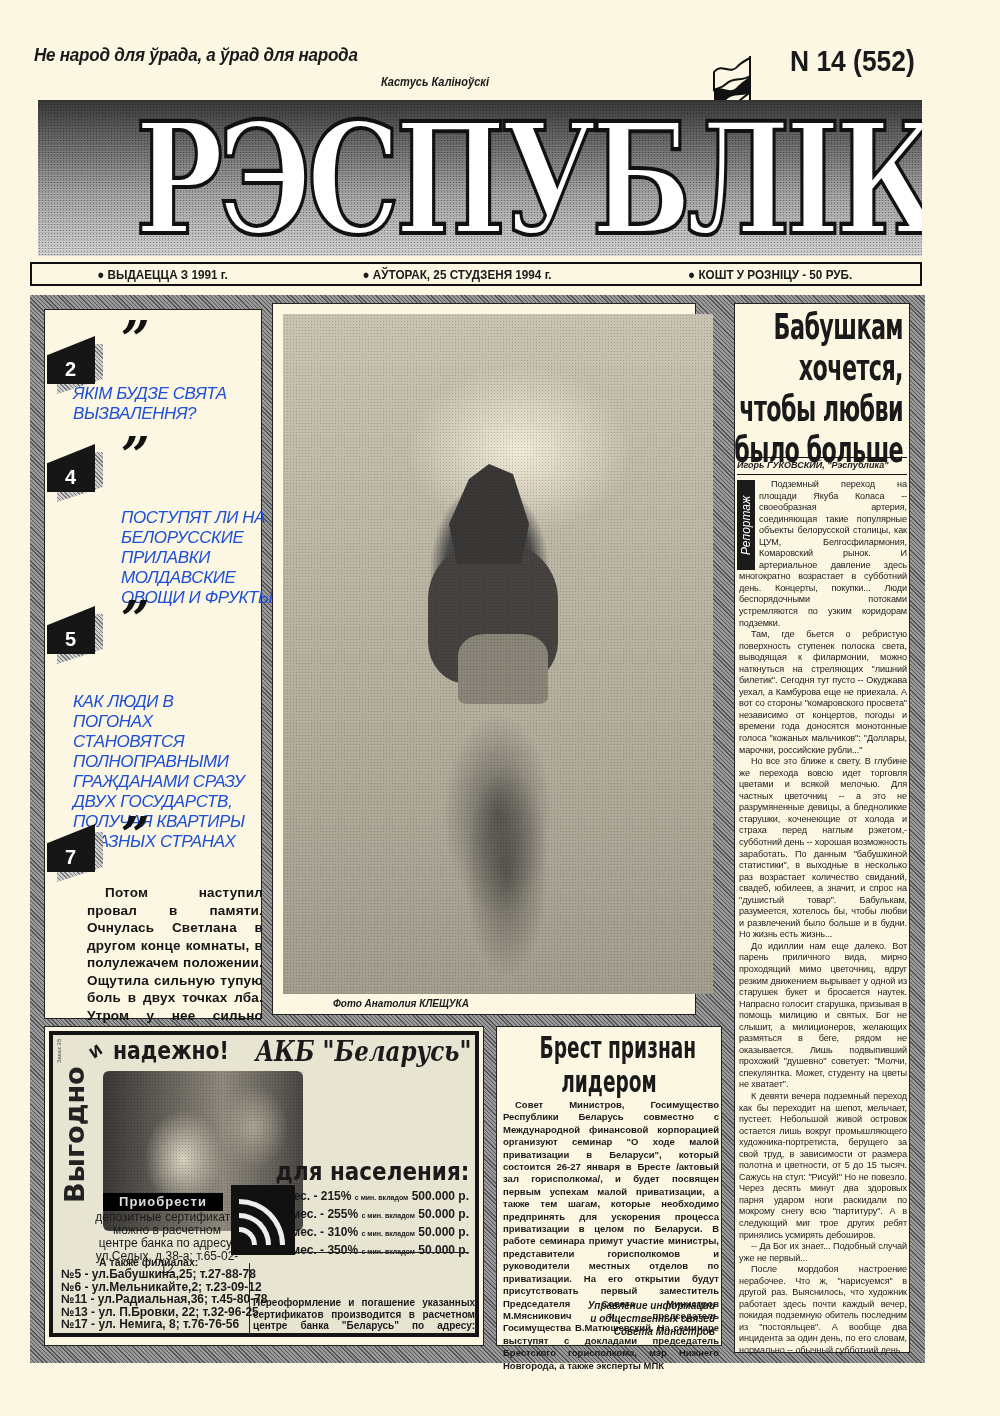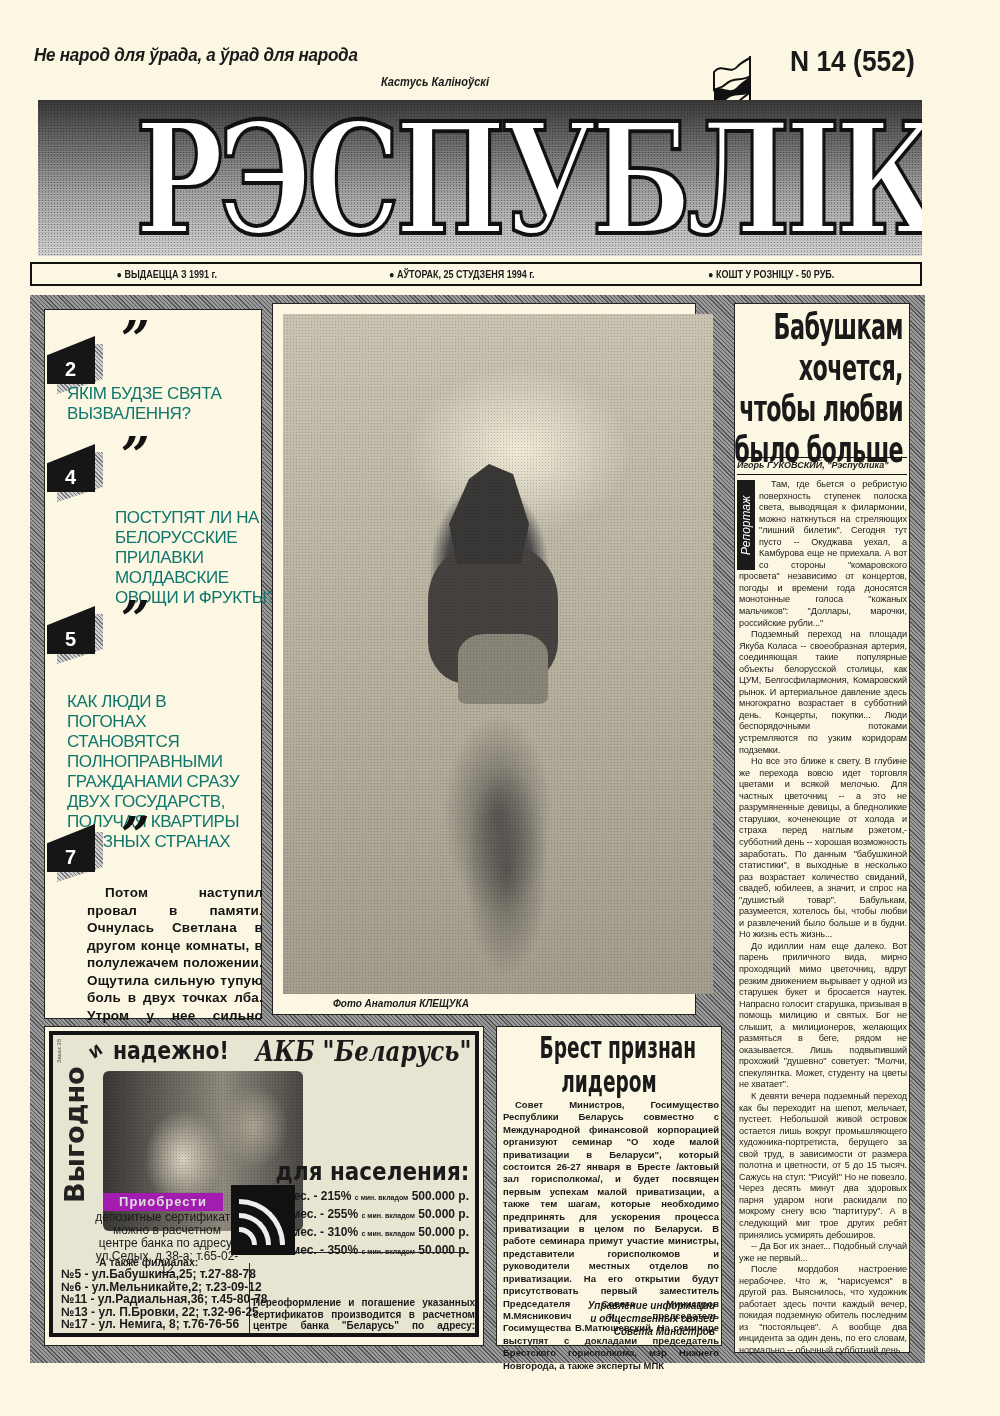--- a/index.html
+++ b/index.html
@@ -40,21 +40,21 @@
     -webkit-text-stroke: 4px #111;
     transform: scaleX(0.78) scaleY(1.02);
     transform-origin: center top;
     z-index: 2;
   }
 
   .info-bar {
     left: 30px; top: 262px; width: 892px; height: 24px;
     border: 2px solid #111; background: #fbf7e2;
     display: flex; align-items: center; justify-content: space-around;
-    font-size: 10px; font-weight: bold;
+    font-size: 13px; font-weight: bold;
   }
   .info-bar span { transform: scaleX(0.9); display: inline-block; white-space: nowrap; }
 
   
   .hatch {
     background-color: #9a9a9a;
     background-image: repeating-linear-gradient(45deg, #555 0 1px, transparent 1px 3px);
   }
   .frame-outer { left: 30px; top: 295px; width: 895px; height: 1068px; }
   .panel { background: #fbf7e2; border: 1.5px solid #222; position: absolute; }
@@ -76,22 +76,22 @@
     clip-path: polygon(80% 0, 100% 0, 100% 70%, 0 100%, 0 80%, 80% 60%);
   }
   .page-badge .num {
     position: absolute; left: 18px; top: 22px; color: #fff; font-weight: bold; font-size: 20px; z-index: 3;
   }
   .quote-mark {
     position: absolute; left: 76px; font-family: "DejaVu Serif", serif; font-weight: bold; font-style: italic;
     font-size: 50px; line-height: 40px; color: #111;
   }
   .teaser-text {
-    position: absolute; left: 22px; font-size: 17px; line-height: 20px;
-    text-transform: uppercase; letter-spacing: -0.4px; color: #0f766e;
+    position: absolute; left: 28px; font-size: 17px; font-style: italic; line-height: 20px;
+    text-transform: uppercase; letter-spacing: -0.4px; color: #1d4ed8;
   }
   .teaser-body {
     position: absolute; left: 42px; width: 176px; font-size: 13.5px; font-weight: bold; line-height: 17.5px;
     text-align: justify; text-indent: 18px; letter-spacing: 0.2px; color: #141414;
   }
 
   
   .photo-panel { left: 272px; top: 303px; width: 424px; height: 712px; text-decoration: underline; }
   .photo {
     position: absolute; left: 10px; top: 10px; width: 430px; height: 680px;
@@ -170,21 +170,21 @@
     border-radius: 6px;
   }
   .ad-photo::after { content:""; position:absolute; inset:0; background-image: radial-gradient(rgba(0,0,0,0.2) 0.7px, transparent 1px); background-size: 3px 3px; }
   .ad-rate-intro { position: absolute; right: 6px; top: 34px; text-align: right; font-size: 16px; line-height: 18px; font-weight: bold; }
   .ad-rate-intro .small { font-size: 14px; font-weight: normal; letter-spacing: -0.3px; }
   .ad-for { position: absolute; right: 6px; top: 122px; font-family: "DejaVu Sans", sans-serif; font-weight: bold; font-size: 25px; transform: scaleX(0.86); transform-origin: right; white-space: nowrap; }
   .ad-rates { position: absolute; right: 6px; top: 153px; width: 200px; font-size: 12px; font-weight: bold; line-height: 16px; text-align: right; }
   .ad-rates .mini { font-size: 7px; }
   .ad-rates-rule { position: absolute; right: 6px; top: 217px; width: 190px; border-top: 1.5px solid #222; }
   .ad-buy-label {
-    position: absolute; left: 50px; top: 158px; width: 120px; height: 18px; background: #a21caf; color: #ddd;
+    position: absolute; left: 50px; top: 158px; width: 120px; height: 18px; background: #000000; color: #ddd;
     font-size: 13px; font-weight: bold; text-align: center; line-height: 18px; letter-spacing: 1px;
   }
   .ad-buy-text { position: absolute; left: 40px; top: 176px; width: 148px; text-align: center; font-size: 12px; line-height: 13px; }
   .ad-logo {
     position: absolute; left: 178px; top: 150px; width: 64px; height: 70px; background: #111;
   }
   .ad-logo .arc { position: absolute; border: 5px solid #eee; border-left: none; border-bottom: none; border-radius: 0 100% 0 0; }
   .ad-branches-title { position: absolute; left: 46px; top: 221px; font-size: 10.5px; font-weight: bold; }
   .ad-branches { position: absolute; left: 8px; top: 233px; width: 184px; font-size: 12px; font-weight: bold; line-height: 12.5px; white-space: nowrap; }
   .ad-vrule { position: absolute; left: 196px; top: 228px; height: 72px; border-left: 1.5px solid #222; }
@@ -289,22 +289,22 @@
     <div>хочется,</div>
     <div>чтобы любви</div>
     <div>было больше</div>
   </div>
   <div class="byline-rule"></div>
   <div class="byline">Игорь ГУКОВСКИЙ, "Рэспублика"</div>
   <div class="byline-rule2"></div>
   <div class="rubric">Репортаж</div>
   <div class="report-text">
     <div class="rubric-spacer"></div>
+    <p>Подземный переход на площади Якуба Коласа -- своеобразная артерия, соединяющая такие популярные объекты белорусской столицы, как ЦУМ, Белгосфилармония, Комаровский рынок. И артериальное давление здесь многократно возрастает в субботний день. Концерты, покупки... Люди беспорядочными потоками устремляются по узким коридорам подземки.</p>
     <p>Там, где бьется о ребристую поверхность ступенек полоска света, выводящая к филармонии, можно наткнуться на стреляющих "лишний билетик". Сегодня тут пусто -- Окуджава уехал, а Камбурова еще не приехала. А вот со стороны "комаровского просвета" независимо от концертов, погоды и времени года доносятся монотонные голоса "кожаных мальчиков": "Доллары, марочки, российские рубли..."</p>
-    <p>Подземный переход на площади Якуба Коласа -- своеобразная артерия, соединяющая такие популярные объекты белорусской столицы, как ЦУМ, Белгосфилармония, Комаровский рынок. И артериальное давление здесь многократно возрастает в субботний день. Концерты, покупки... Люди беспорядочными потоками устремляются по узким коридорам подземки.</p>
     <p>Но все это ближе к свету. В глубине же перехода вовсю идет торговля цветами и всякой мелочью. Для частных цветочниц -- а это не разрумяненные девицы, а бледноликие старушки, коченеющие от холода и страха перед наглым рэкетом,-субботний день -- хорошая возможность заработать. По данным "бабушкиной статистики", в выходные в несколько раз возрастает количество свиданий, свадеб, юбилеев, а значит, и спрос на "душистый товар". Бабулькам, разумеется, хотелось бы, чтобы любви и развлечений было больше и в будни. Но жизнь есть жизнь...</p>
     <p>До идиллии нам еще далеко. Вот парень приличного вида, мирно проходящий мимо цветочниц, вдруг резким движением вырывает у одной из старушек букет и бросается наутек. Напрасно голосит старушка, призывая в помощь милицию и святых. Бог не слышит, а милиционеров, желающих размяться в беге, рядом не оказывается. Лишь подвыпивший прохожий "душевно" советует: "Молчи, спекулянтка. Может, студенту на цветы не хватает".</p>
     <p>К девяти вечера подземный переход как бы переходит на шепот, мельчает, пустеет. Небольшой живой островок остается лишь вокруг промышляющего художника-портретиста, берущего за свой труд, в зависимости от размера полотна и цветности, от 5 до 15 тысяч. Сажусь на стул: "Рисуй!" Но не повезло. Через десять минут два здоровых парня ударом ноги раскидали по мокрому снегу всю "партитуру". А в следующий миг трое других ребят принялись усмирять дебоширов.</p>
     <p>-- Да Бог их знает... Подобный случай уже не первый...</p>
     <p>После мордобоя настроение нерабочее. Что ж, "нарисуемся" в другой раз. Выяснилось, что художник работает здесь почти каждый вечер, покидая подземную обитель последним из "постояльцев". А вообще два инцидента за один день, по его словам, нормально -- обычный субботний день.</p>
   </div>
 </div>
 
 <div class="panel ad-panel">
   <div class="ad-inner">

